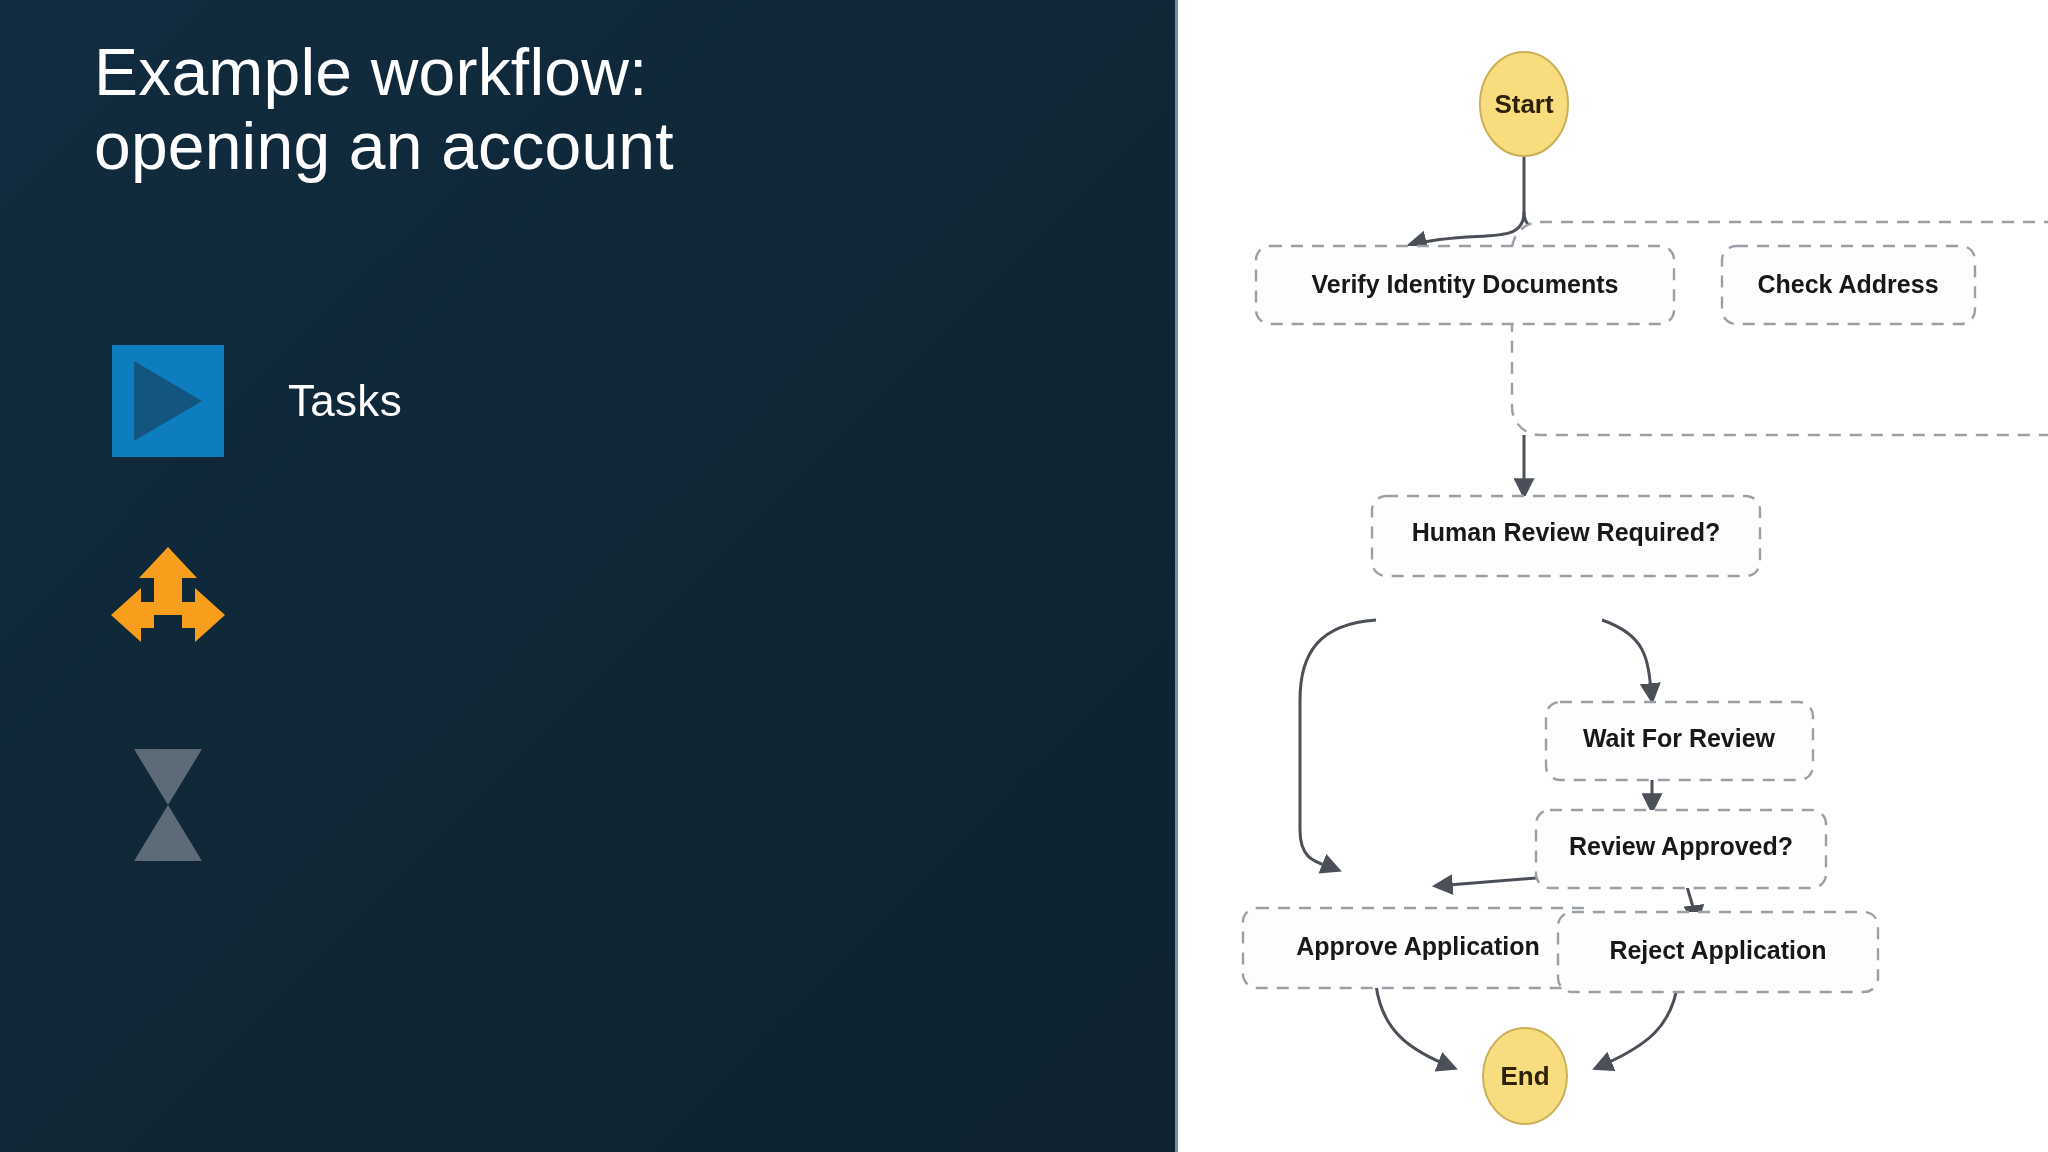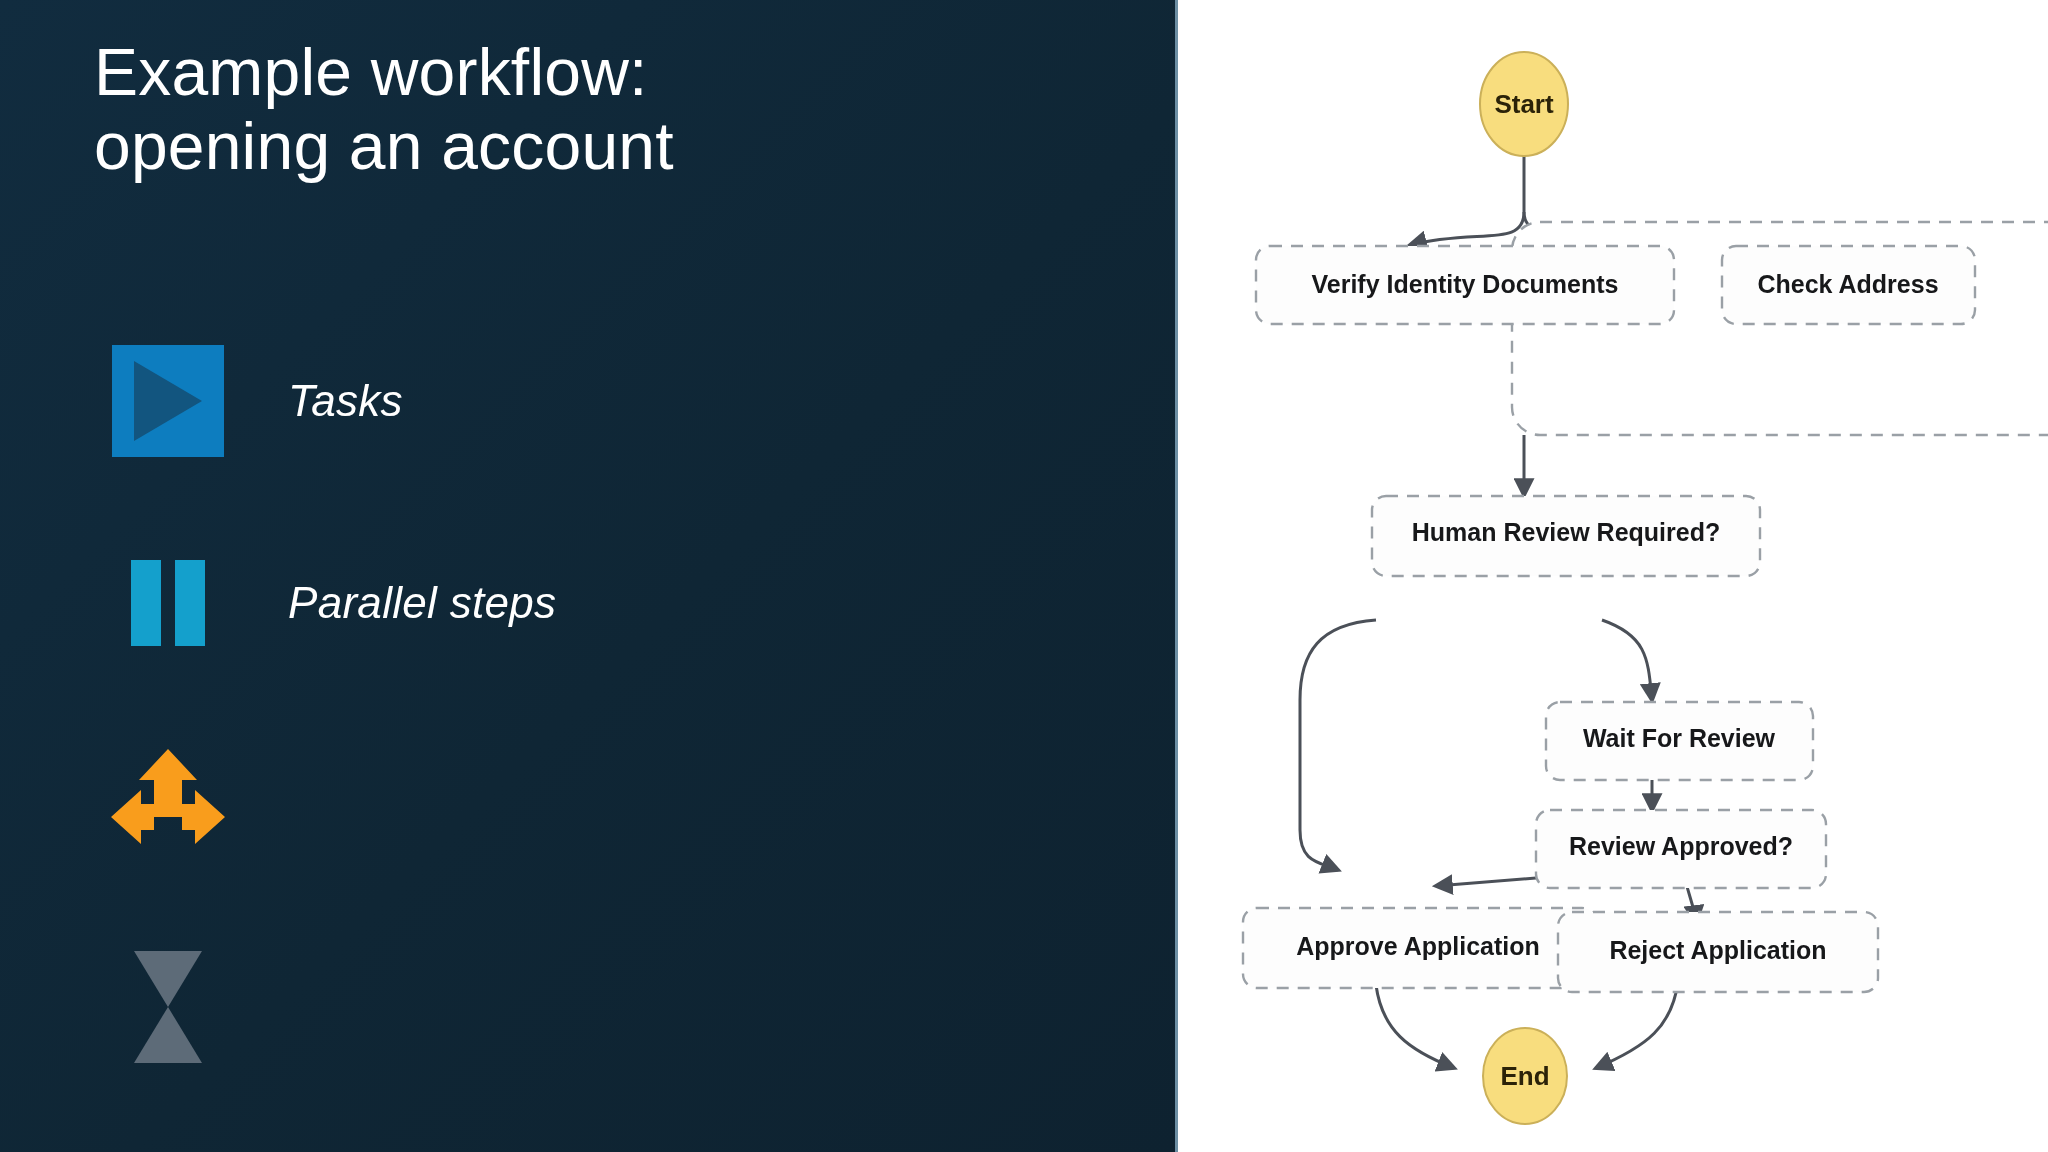--- a/index.html
+++ b/index.html
@@ -44,21 +44,20 @@
     letter-spacing: 0.2px;
     white-space: pre-line;
     font-family: "Liberation Sans", sans-serif;
   }
 
   #legend {
     position: absolute;
     left: 0;
     top: 300px;
     width: 1178px;
-    font-style: italic;
   }
   .legend-row {
     position: relative;
     height: 202px;
     display: flex;
     align-items: center;
   }
   .legend-icon {
     position: relative;
     width: 120px;
@@ -202,29 +201,20 @@
 
     <div id="legend">
 
       <div class="legend-row">
         <div class="legend-icon">
           <div class="icon-tasks"></div>
         </div>
         <div class="legend-label">Tasks</div>
       </div>
 
-      <div class="legend-row">
-        <div class="legend-icon">
-          <div class="icon-parallel">
-              <span></span>
-              <span></span>
-            </div>
-        </div>
-        <div class="legend-label">Parallel steps</div>
-      </div>
 
       <div class="legend-row">
         <div class="legend-icon icon-branch">
           <svg width="118" height="116" viewBox="0 0 118 116" aria-hidden="true">
             <path d="M59 2 L88 33 L73 33 L73 57 L86 57 L86 43 L116 70 L86 97 L86 83 L73 83 L73 70 L45 70 L45 83 L32 83 L32 97 L2 70 L32 43 L32 57 L45 57 L45 33 L30 33 Z" fill="#f99d1c"></path>
           </svg>
         </div>
       </div>
 
       <div class="legend-row">

